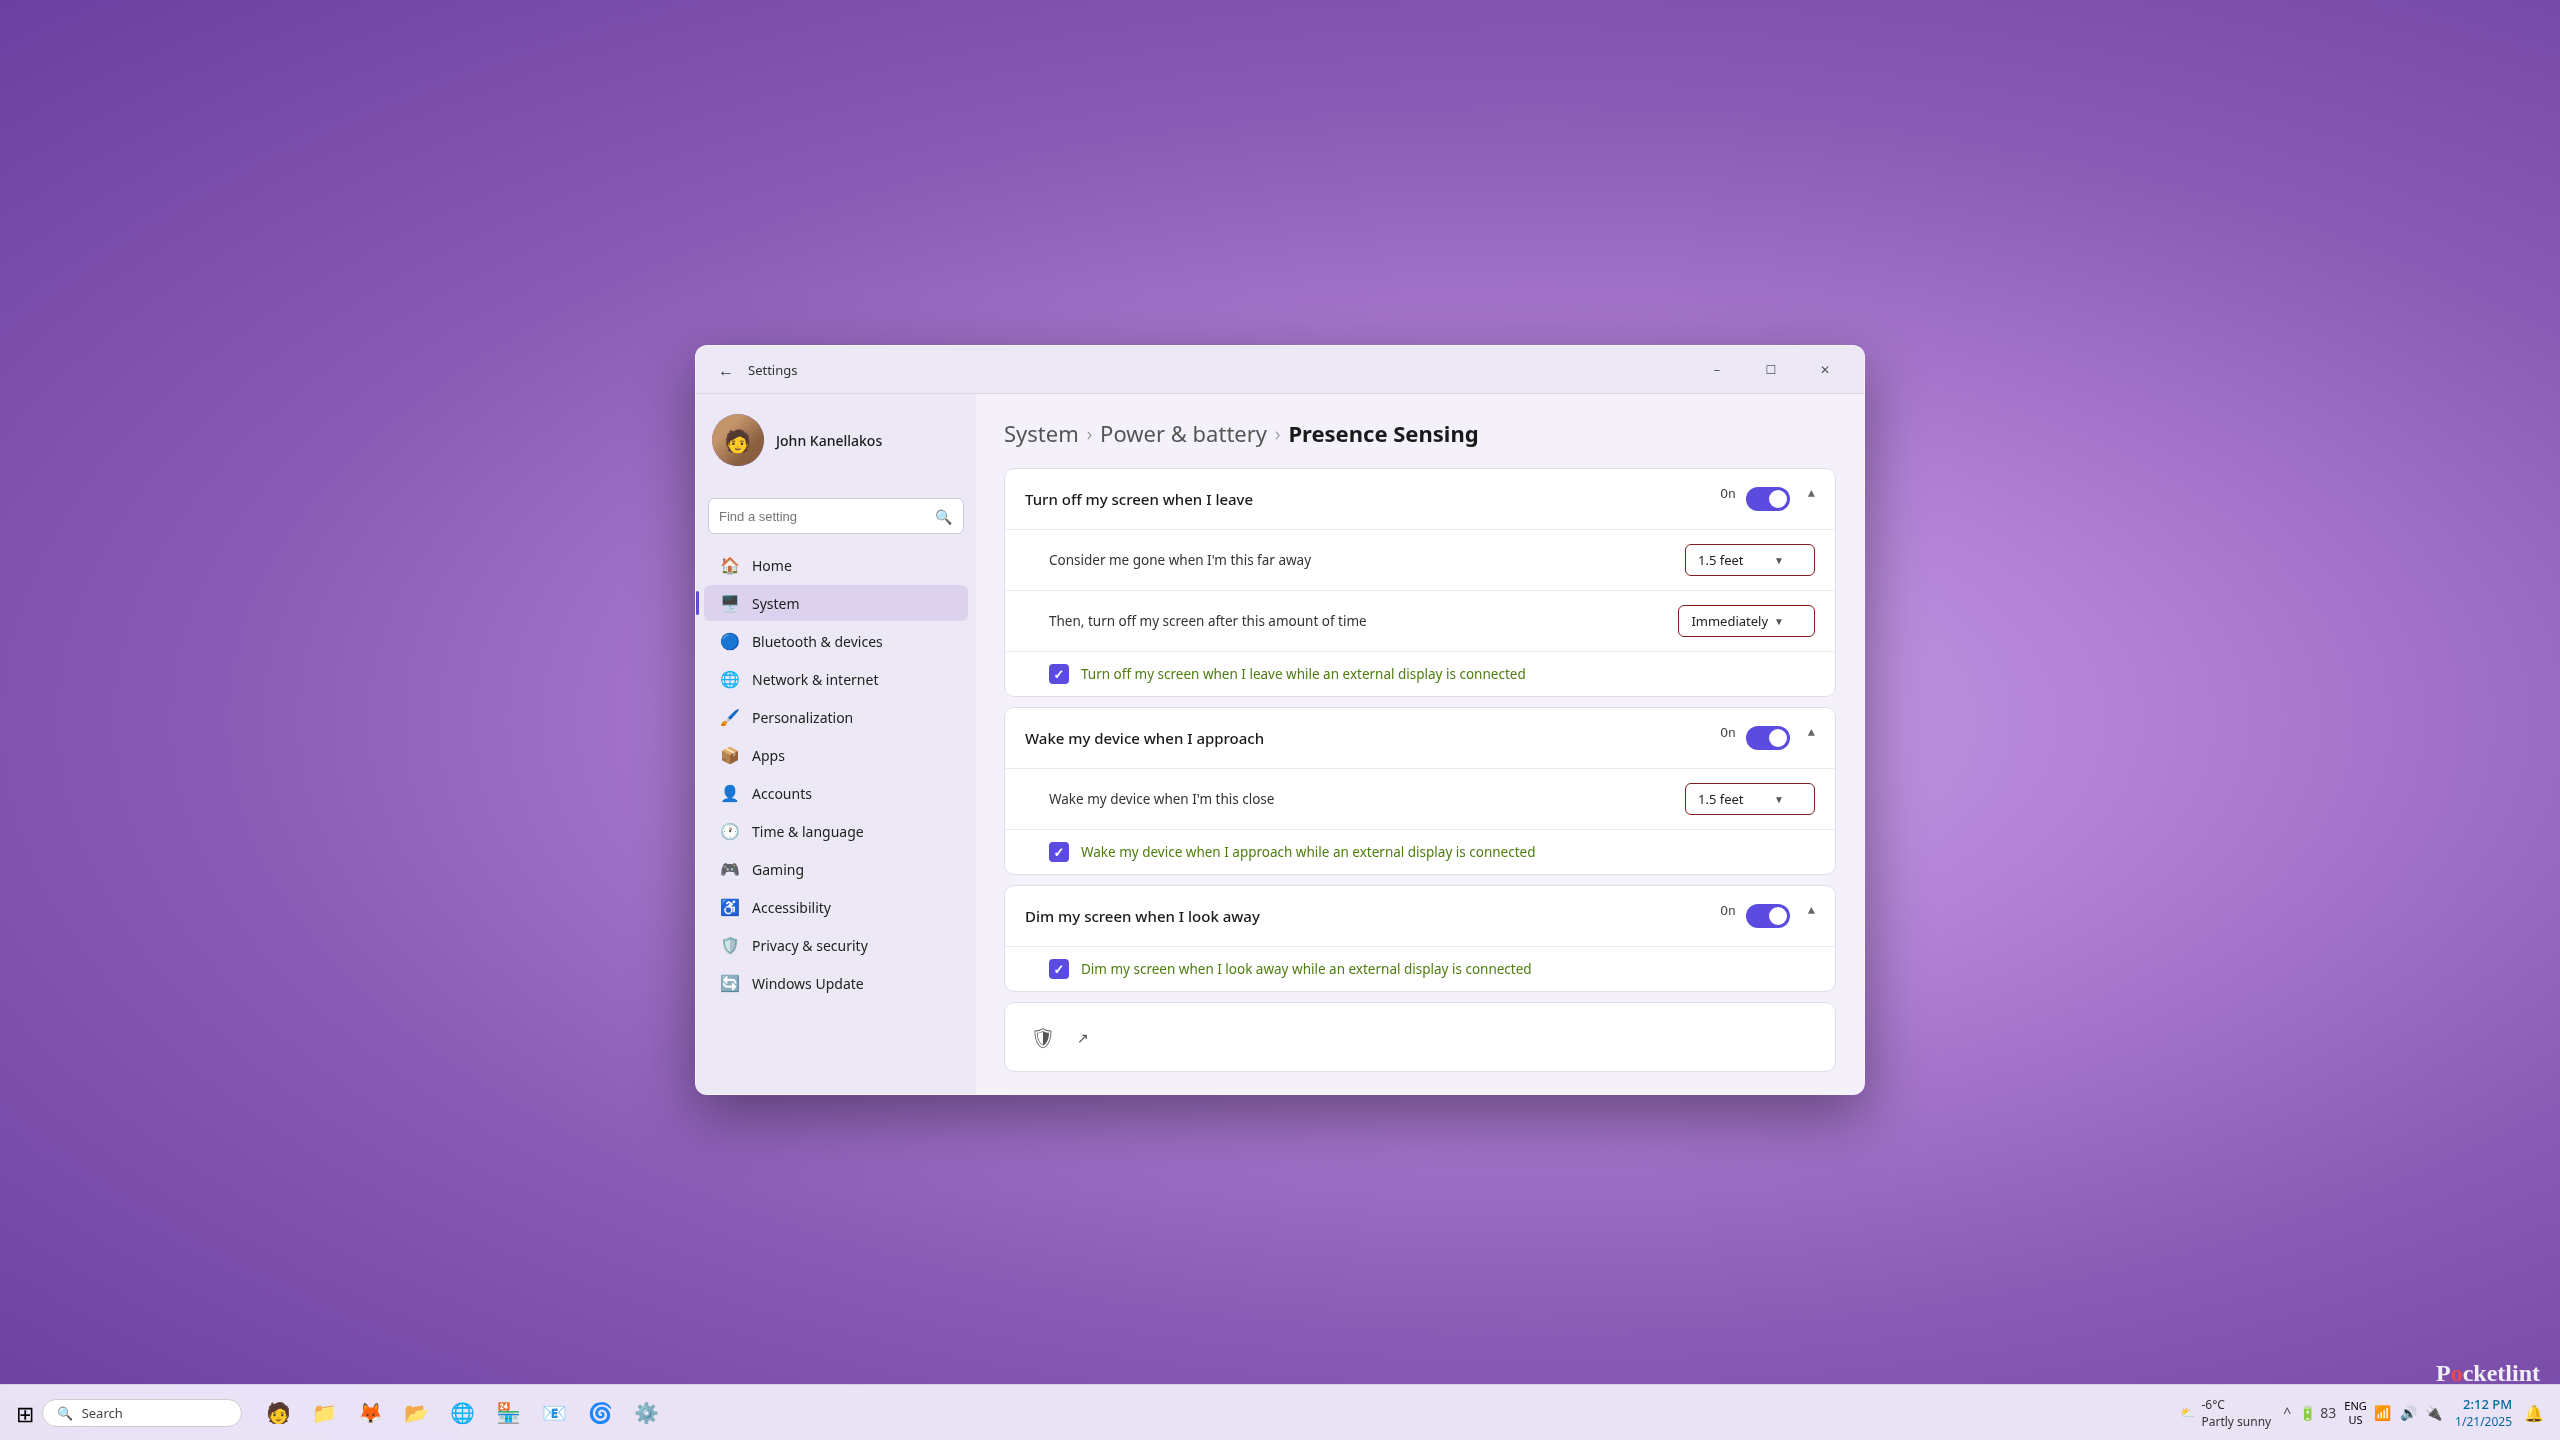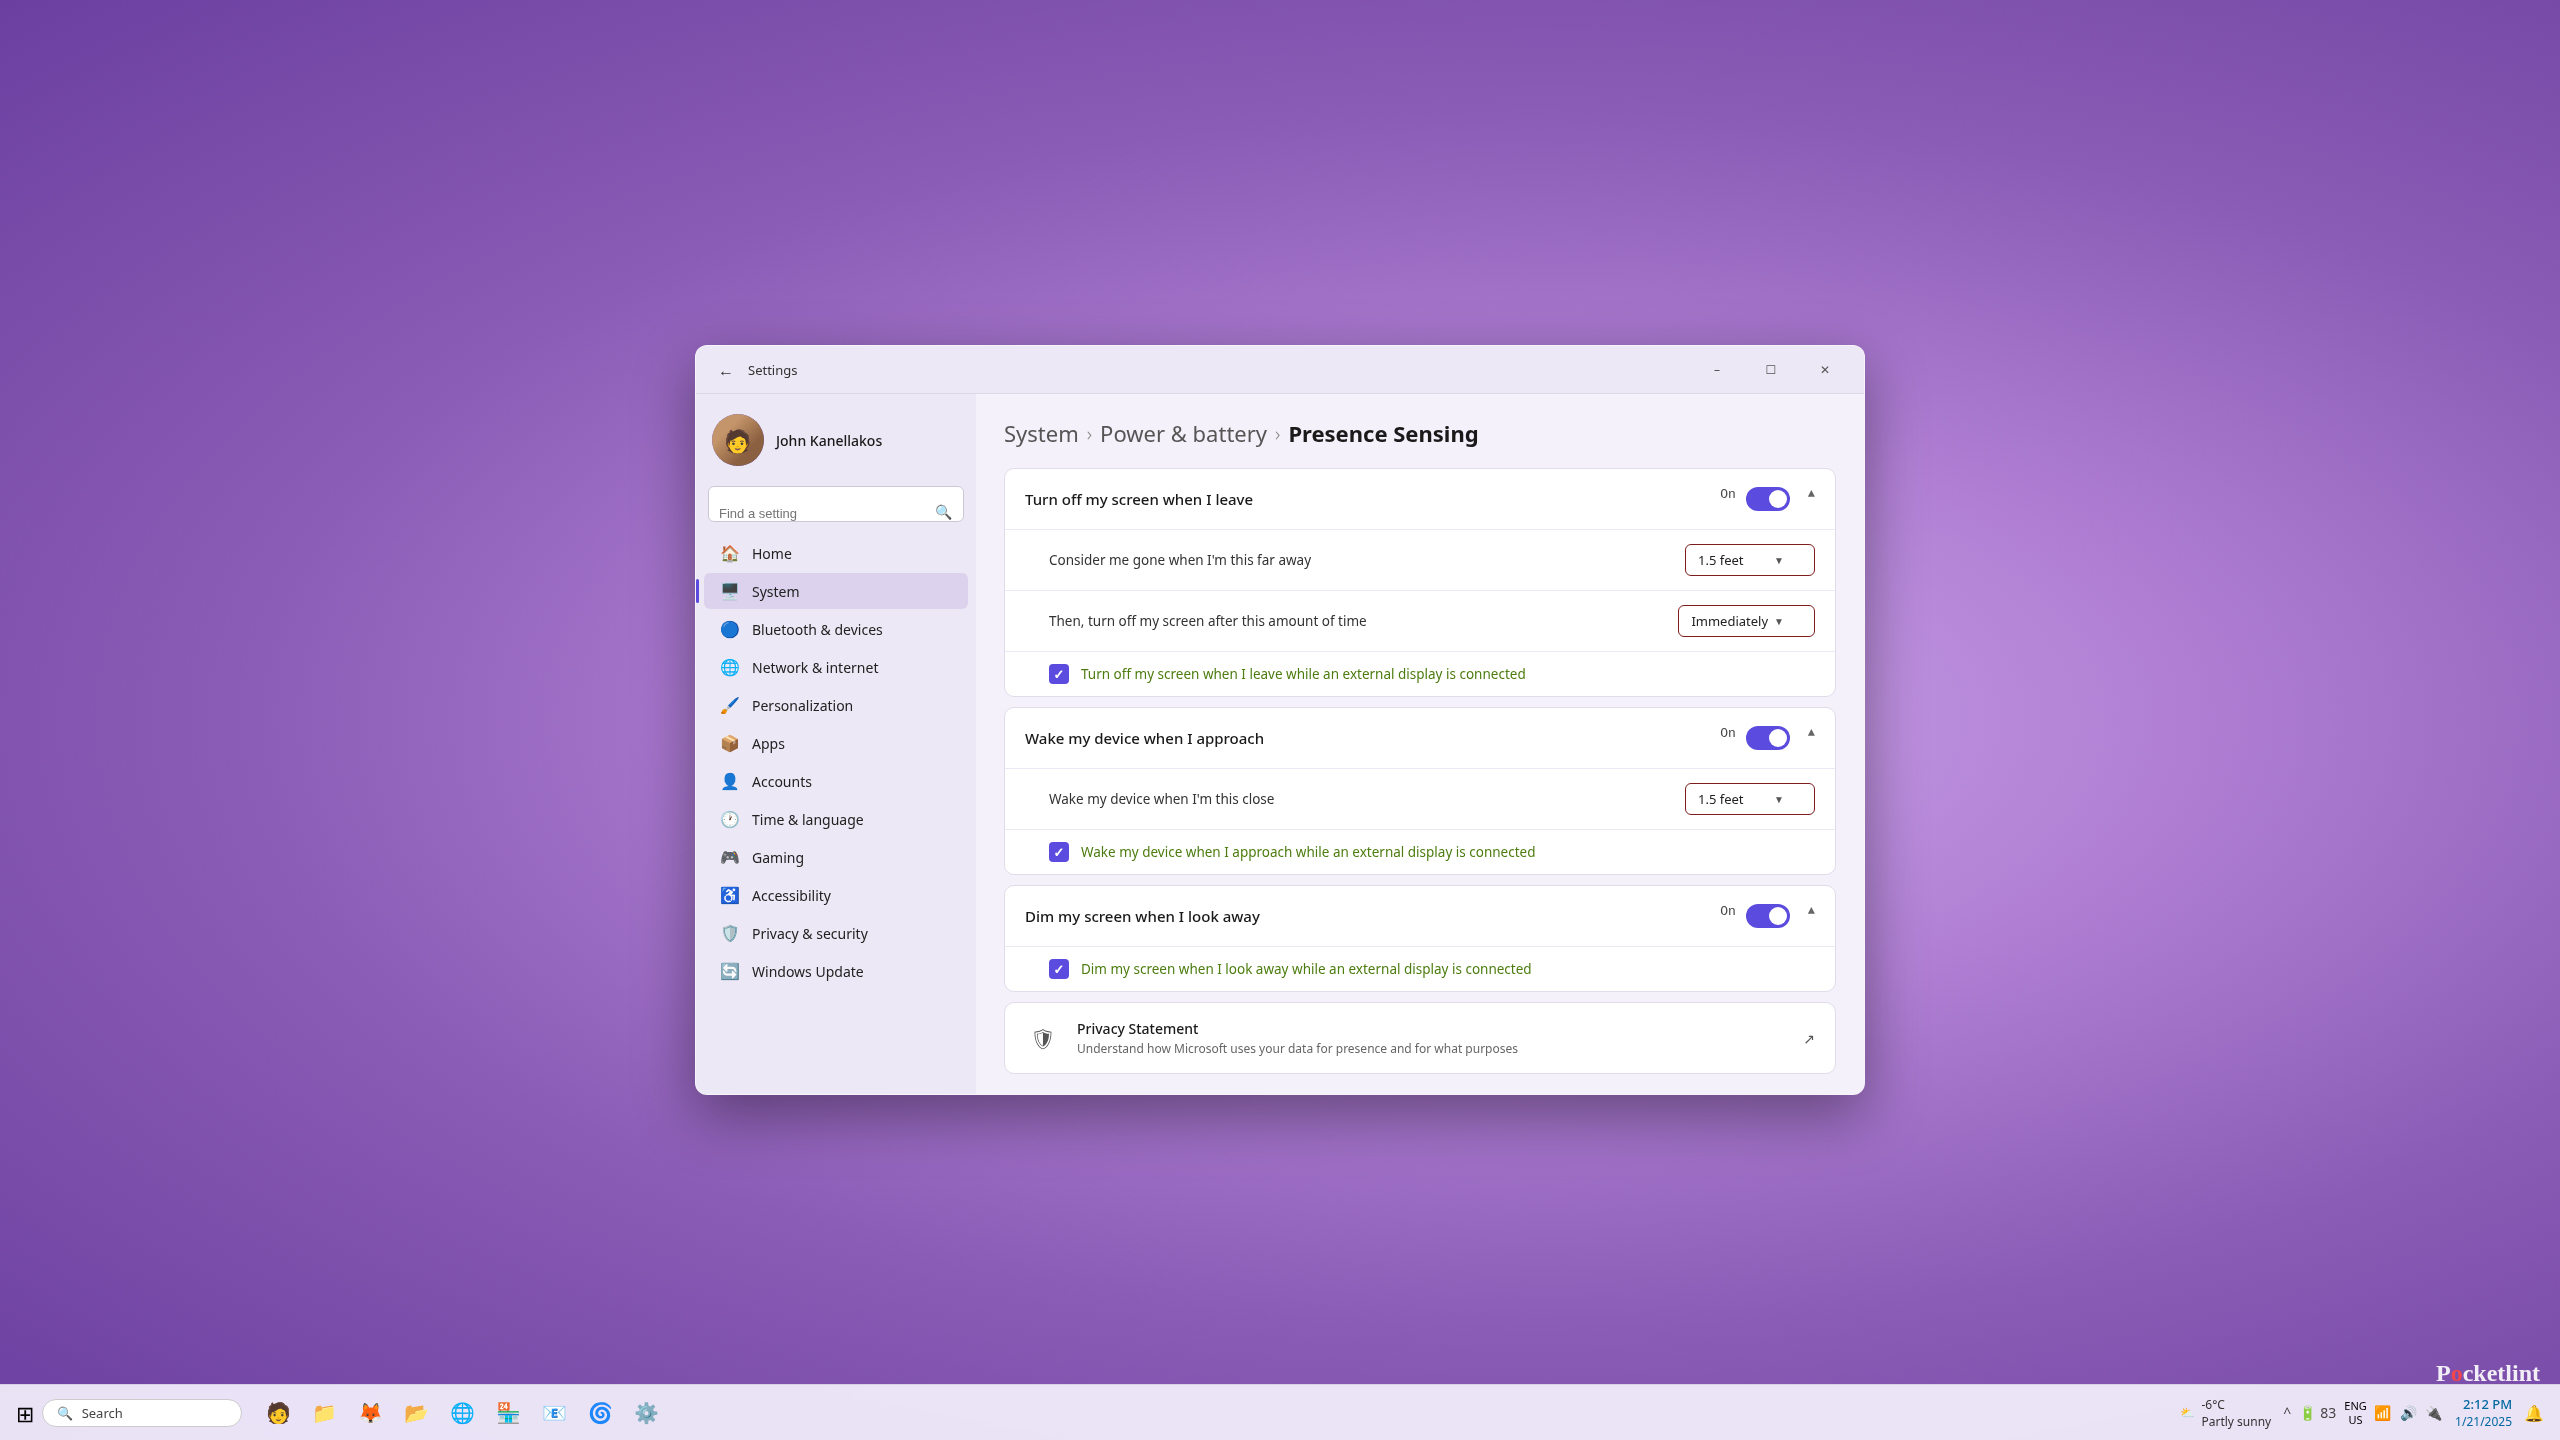--- a/index.html
+++ b/index.html
@@ -123,26 +123,26 @@
       font-size: 22px;
     }
 
     .user-name {
       font-size: 14px;
       font-weight: 500;
       color: #1a1a1a;
     }
 
     .search-box {
-      margin: 4px 12px 12px 12px;
+      margin: 16px 12px 12px 12px;
       background: white;
       border: 1px solid #ccc8d8;
       border-radius: 6px;
       display: flex;
-      align-items: flex-end;
+      align-items: center;
       padding: 0 10px;
       height: 36px;
     }
 
     .search-box input {
       border: none;
       background: transparent;
       outline: none;
       flex: 1;
       font-size: 13px;
@@ -678,24 +678,20 @@
         <div class="checkbox-row">
           <div class="checkbox">
             <span class="checkbox-check">✓</span>
           </div>
           <span class="checkbox-label">Dim my screen when I look away while an external display is connected</span>
         </div>
       </div>
 
       <div class="privacy-card">
         <div class="privacy-icon">🛡</div>
-        <div class="privacy-text">
-          <div class="privacy-title">Privacy Statement</div>
-          <div class="privacy-sub">Understand how Microsoft uses your data for presence and for what purposes</div>
-        </div>
         <div class="external-link">↗</div>
       </div>
 
       <div class="related-links-label">Related links</div>
     </div>
   </div>
 </div>
 
 <div class="taskbar">
   <div class="taskbar-start">⊞</div>

